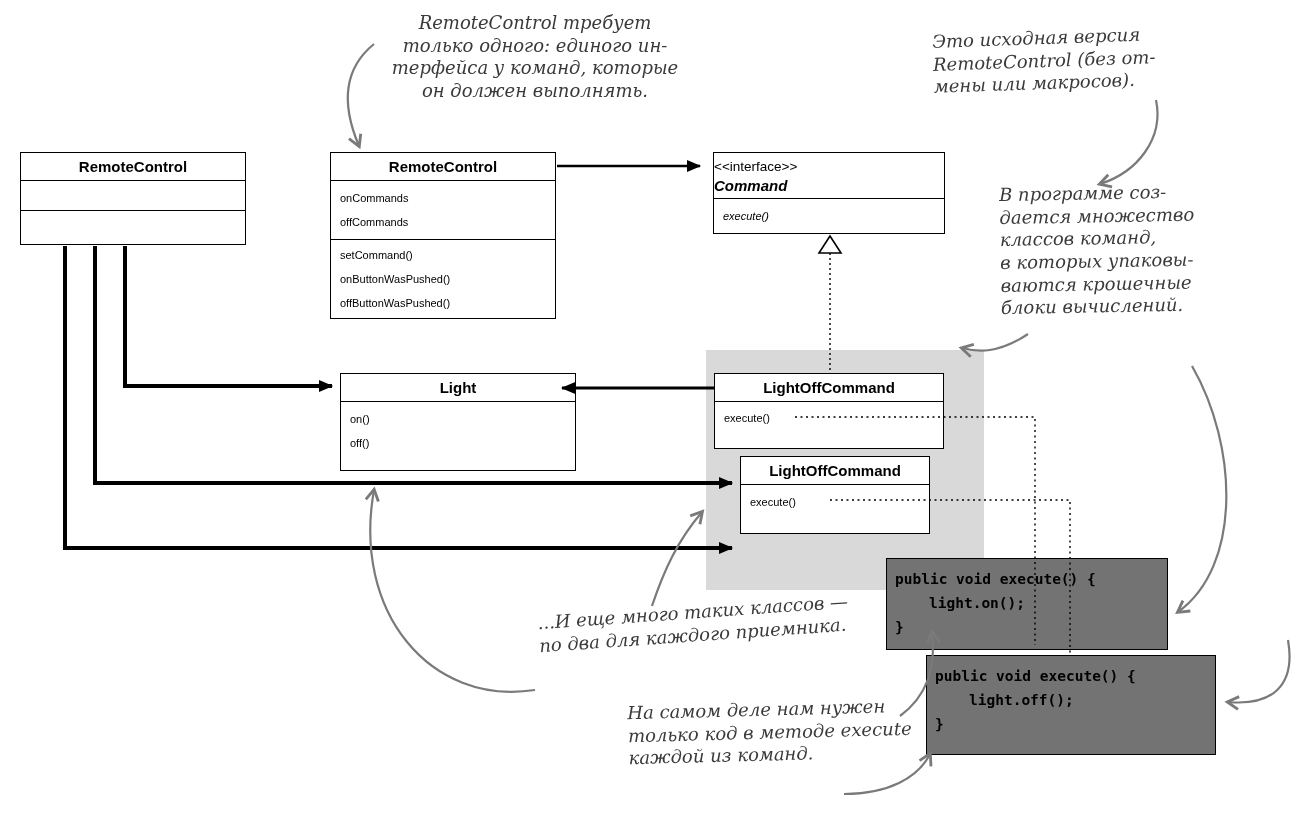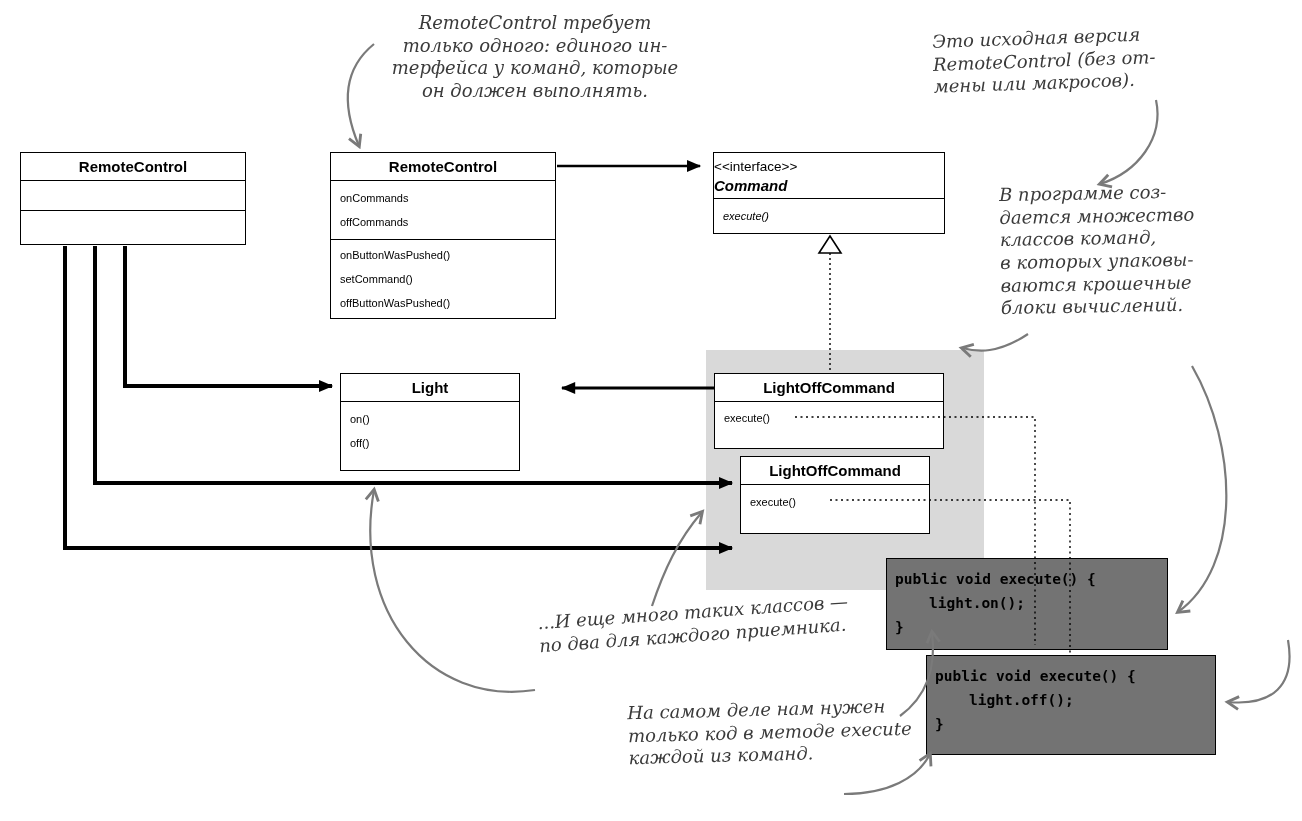--- a/index.html
+++ b/index.html
@@ -48,37 +48,37 @@
     <div class="uml-sec" style="height:33px;"></div>
   </div>
 
   <div class="uml" style="left:330px;top:152px;width:226px;">
     <div class="uml-title">RemoteControl</div>
     <div class="uml-sec attrs">
       <div class="uml-row">onCommands</div>
       <div class="uml-row">offCommands</div>
     </div>
     <div class="uml-sec methods">
+      <div class="uml-row">setCommand()</div>
       <div class="uml-row">onButtonWasPushed()</div>
-      <div class="uml-row">setCommand()</div>
       <div class="uml-row">offButtonWasPushed()</div>
     </div>
   </div>
 
   <div class="uml" style="left:713px;top:152px;width:232px;">
     <div class="cmd-head">
       <div class="stereotype">&lt;&lt;interface&gt;&gt;</div>
       <div class="cmd-title">Command</div>
     </div>
     <div class="uml-sec" style="padding:6px 0;">
       <div class="uml-row italic" style="line-height:22px;">execute()</div>
     </div>
   </div>
 
-  <div class="uml" style="left:340px;top:373px;width:180px;">
+  <div class="uml" style="left:340px;top:373px;width:236px;">
     <div class="uml-title">Light</div>
     <div class="uml-sec" style="height:68px;padding:5px 0;">
       <div class="uml-row">on()</div>
       <div class="uml-row">off()</div>
     </div>
   </div>
 
   <div class="uml" style="left:714px;top:373px;width:230px;">
     <div class="uml-title">LightOffCommand</div>
     <div class="uml-sec" style="height:46px;padding:5px 0;">

